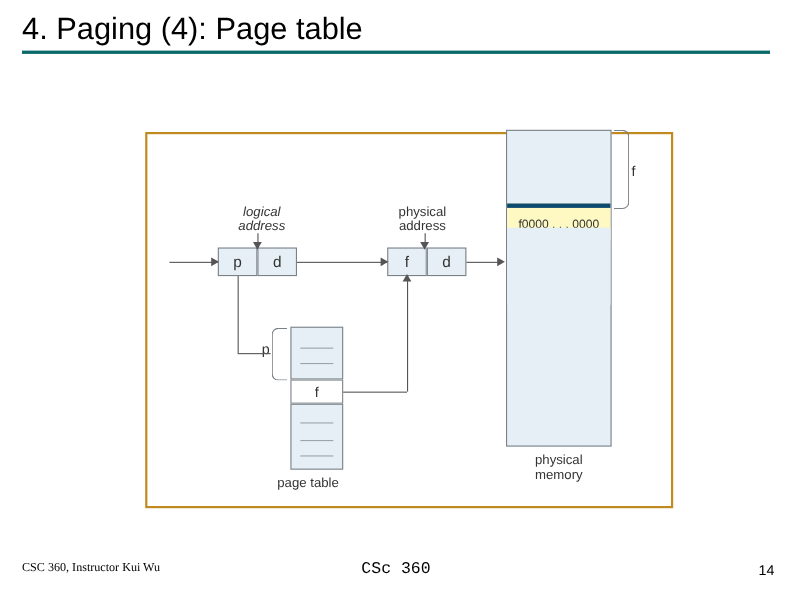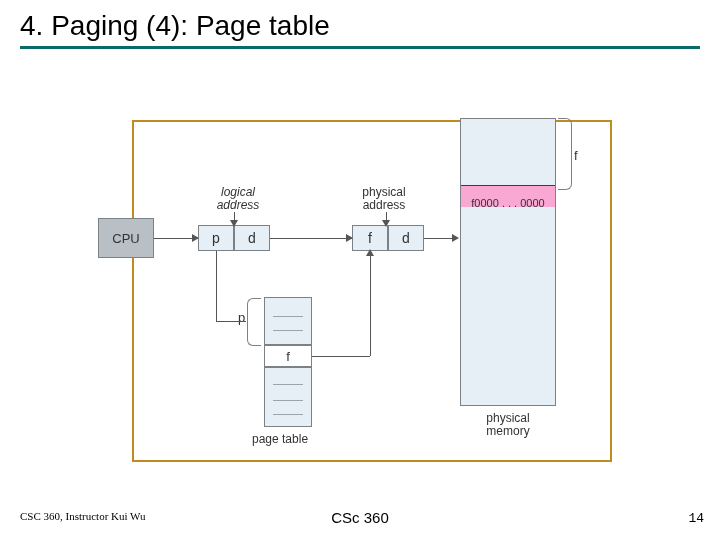--- a/index.html
+++ b/index.html
@@ -33,30 +33,29 @@
     font-size: 11px;
     font-family: "Times New Roman", serif;
     color: #000;
   }
   .footer-center {
     position: absolute;
     left: 50%;
     transform: translateX(-50%);
     bottom: 14px;
     font-size: 15px;
-    font-family: Liberation Sans, sans-serif;
+    font-family: Liberation Mono, monospace;
     color: #000;
   }
   .footer-right {
     position: absolute;
     right: 16px;
     bottom: 14px;
     font-size: 13px;
     color: #000;
-    font-family: Liberation Mono, monospace;
   }
   .figure {
     position: absolute;
     left: 132px;
     top: 120px;
     width: 480px;
     height: 342px;
     border: 2px solid #c08a1e;
     background: #fff;
   }
@@ -118,21 +117,21 @@
     border-top-left-radius: 6px;
     border-bottom-left-radius: 6px;
   }
   
   .mem {
     left: 326px; top: -4px; width: 96px; height: 288px;
     background: #e6eff5; border: 1px solid #7a8288;
   }
   .mem-row {
     position: absolute; left: 0; right: 0;
-    height: 35px; background:#f9a8d4; border-top:1px solid #0c4a6e; border-bottom:1px solid #7a8288;
+    height: 35px; background:#fef9c3; border-top:4px solid #0c4a6e; border-bottom:1px solid #7a8288;
     display:flex; align-items:center; justify-content:center; font-size:11px; color:#333;
   }
   .mem-r1 { top: 66px; }
   .mem-gap { top: 88px; height: 70px; background:#e6eff5; border:none; }
   .mem-r2 { top: 158px; }
   .mem-caption { left: 334px; top: 290px; font-size:12px; text-align:center; width:80px; line-height:1.1;}
   .mem-brace {
     left: 424px; top: -4px; width: 14px; height: 72px;
     border-right: 1px solid #7a8288;
     border-top: 1px solid #7a8288;
@@ -160,21 +159,20 @@
 </head>
 <body>
 
 <div class="title-wrap">
   <div class="title">4. Paging (4): Page table</div>
   <div class="title-rule"></div>
 </div>
 
 <div class="figure">
 
-  <div class="fig-abs cpu-box">CPU</div>
 
   <div class="fig-abs small-cell logical-p">p</div>
   <div class="fig-abs small-cell logical-d">d</div>
   <div class="fig-abs label-logical" style="white-space:pre-line;">logical
 address</div>
 
   <div class="fig-abs small-cell phys-f">f</div>
   <div class="fig-abs small-cell phys-d">d</div>
   <div class="fig-abs label-physical" style="white-space:pre-line;">physical
 address</div>

